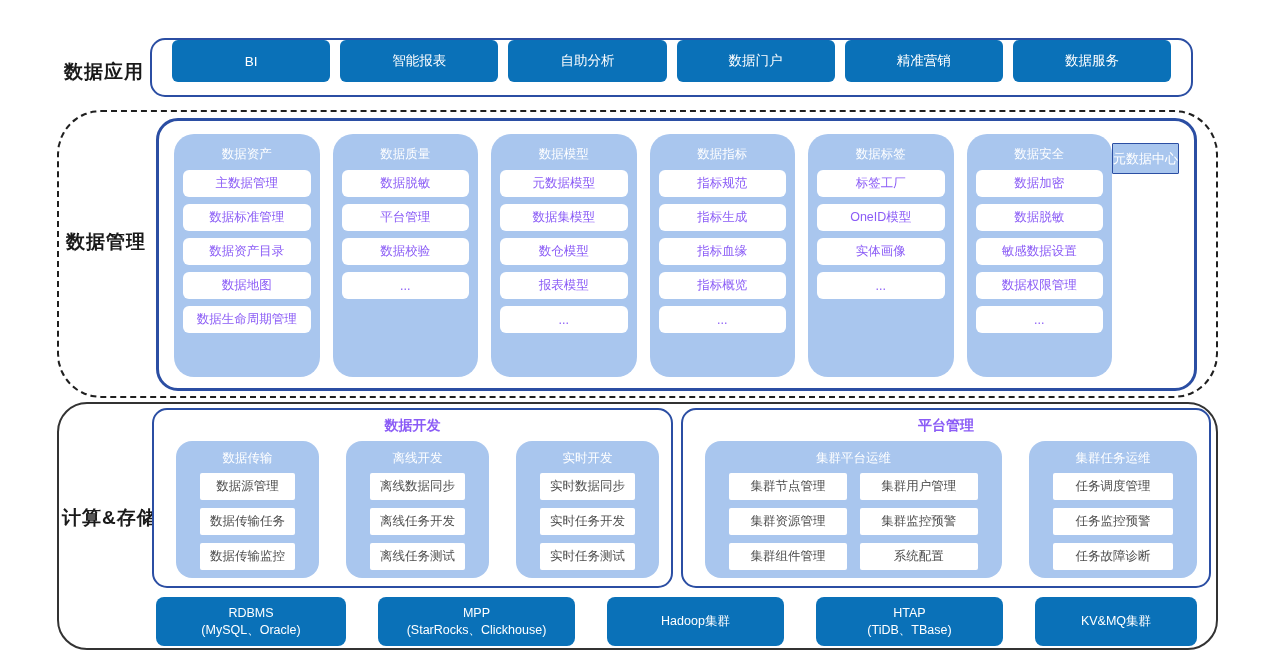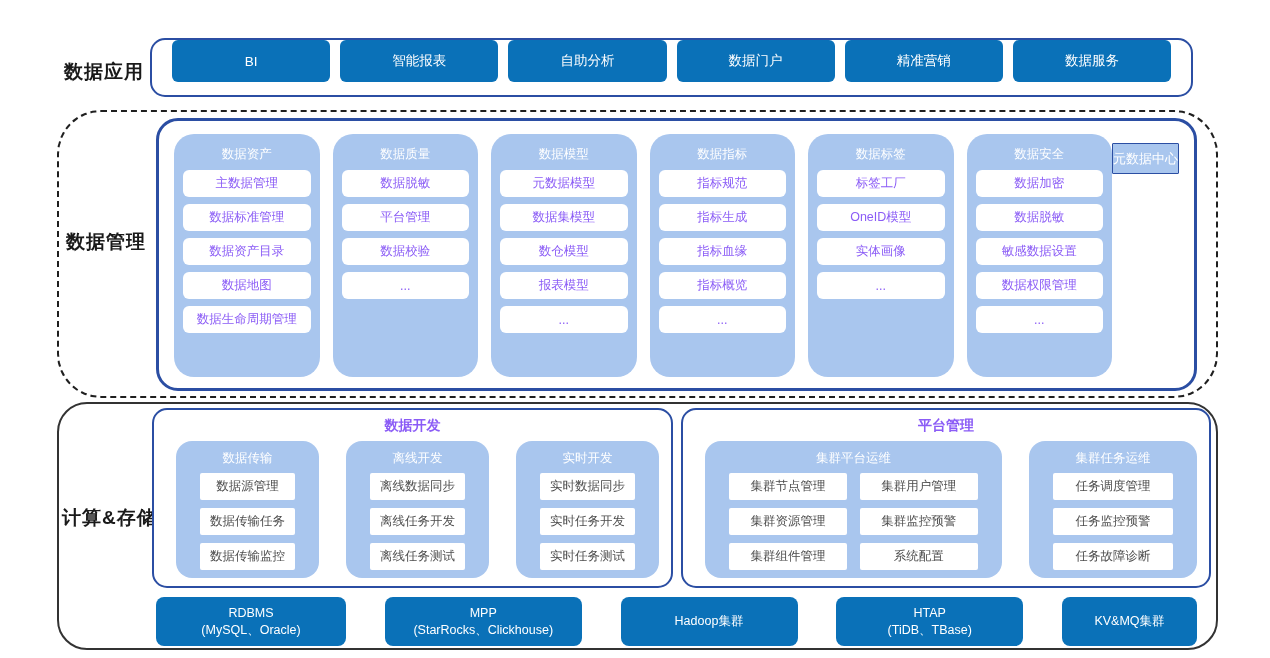--- a/index.html
+++ b/index.html
@@ -46,21 +46,21 @@
   .sub-chip:last-child{margin-bottom:0;}
   .plat-main{flex:2.07;}
   .plat-grid{display:grid;grid-template-columns:1fr 1fr;column-gap:13px;row-gap:8px;}
   .plat-grid .sub-chip{margin-bottom:0;}
 
   
   .storage-row{position:absolute;left:156px;top:597px;width:1041px;display:flex;justify-content:space-between;}
   .storage-btn{height:49px;background:#0a71b8;border-radius:8px;color:#fff;font-size:12.5px;line-height:1.35;
     display:flex;flex-direction:column;align-items:center;justify-content:center;text-align:center;}
   .storage-btn .line2:empty{display:none;}
-  .w0{width:190px}.w1{width:197px}.w2{width:177px}.w3{width:187px}.w4{width:135px}
+  .w0{width:190px}.w1{width:197px}.w2{width:177px}.w3{width:187px}.w4{width:162px}
 </style>
 </head>
 <body>
 
 <div class="canvas">
 
   <div class="side-label" style="left:64px;top:59px;">数据应用</div>
   <div class="top-container">
     <div class="app-chip">BI</div>
     <div class="app-chip">智能报表</div>

